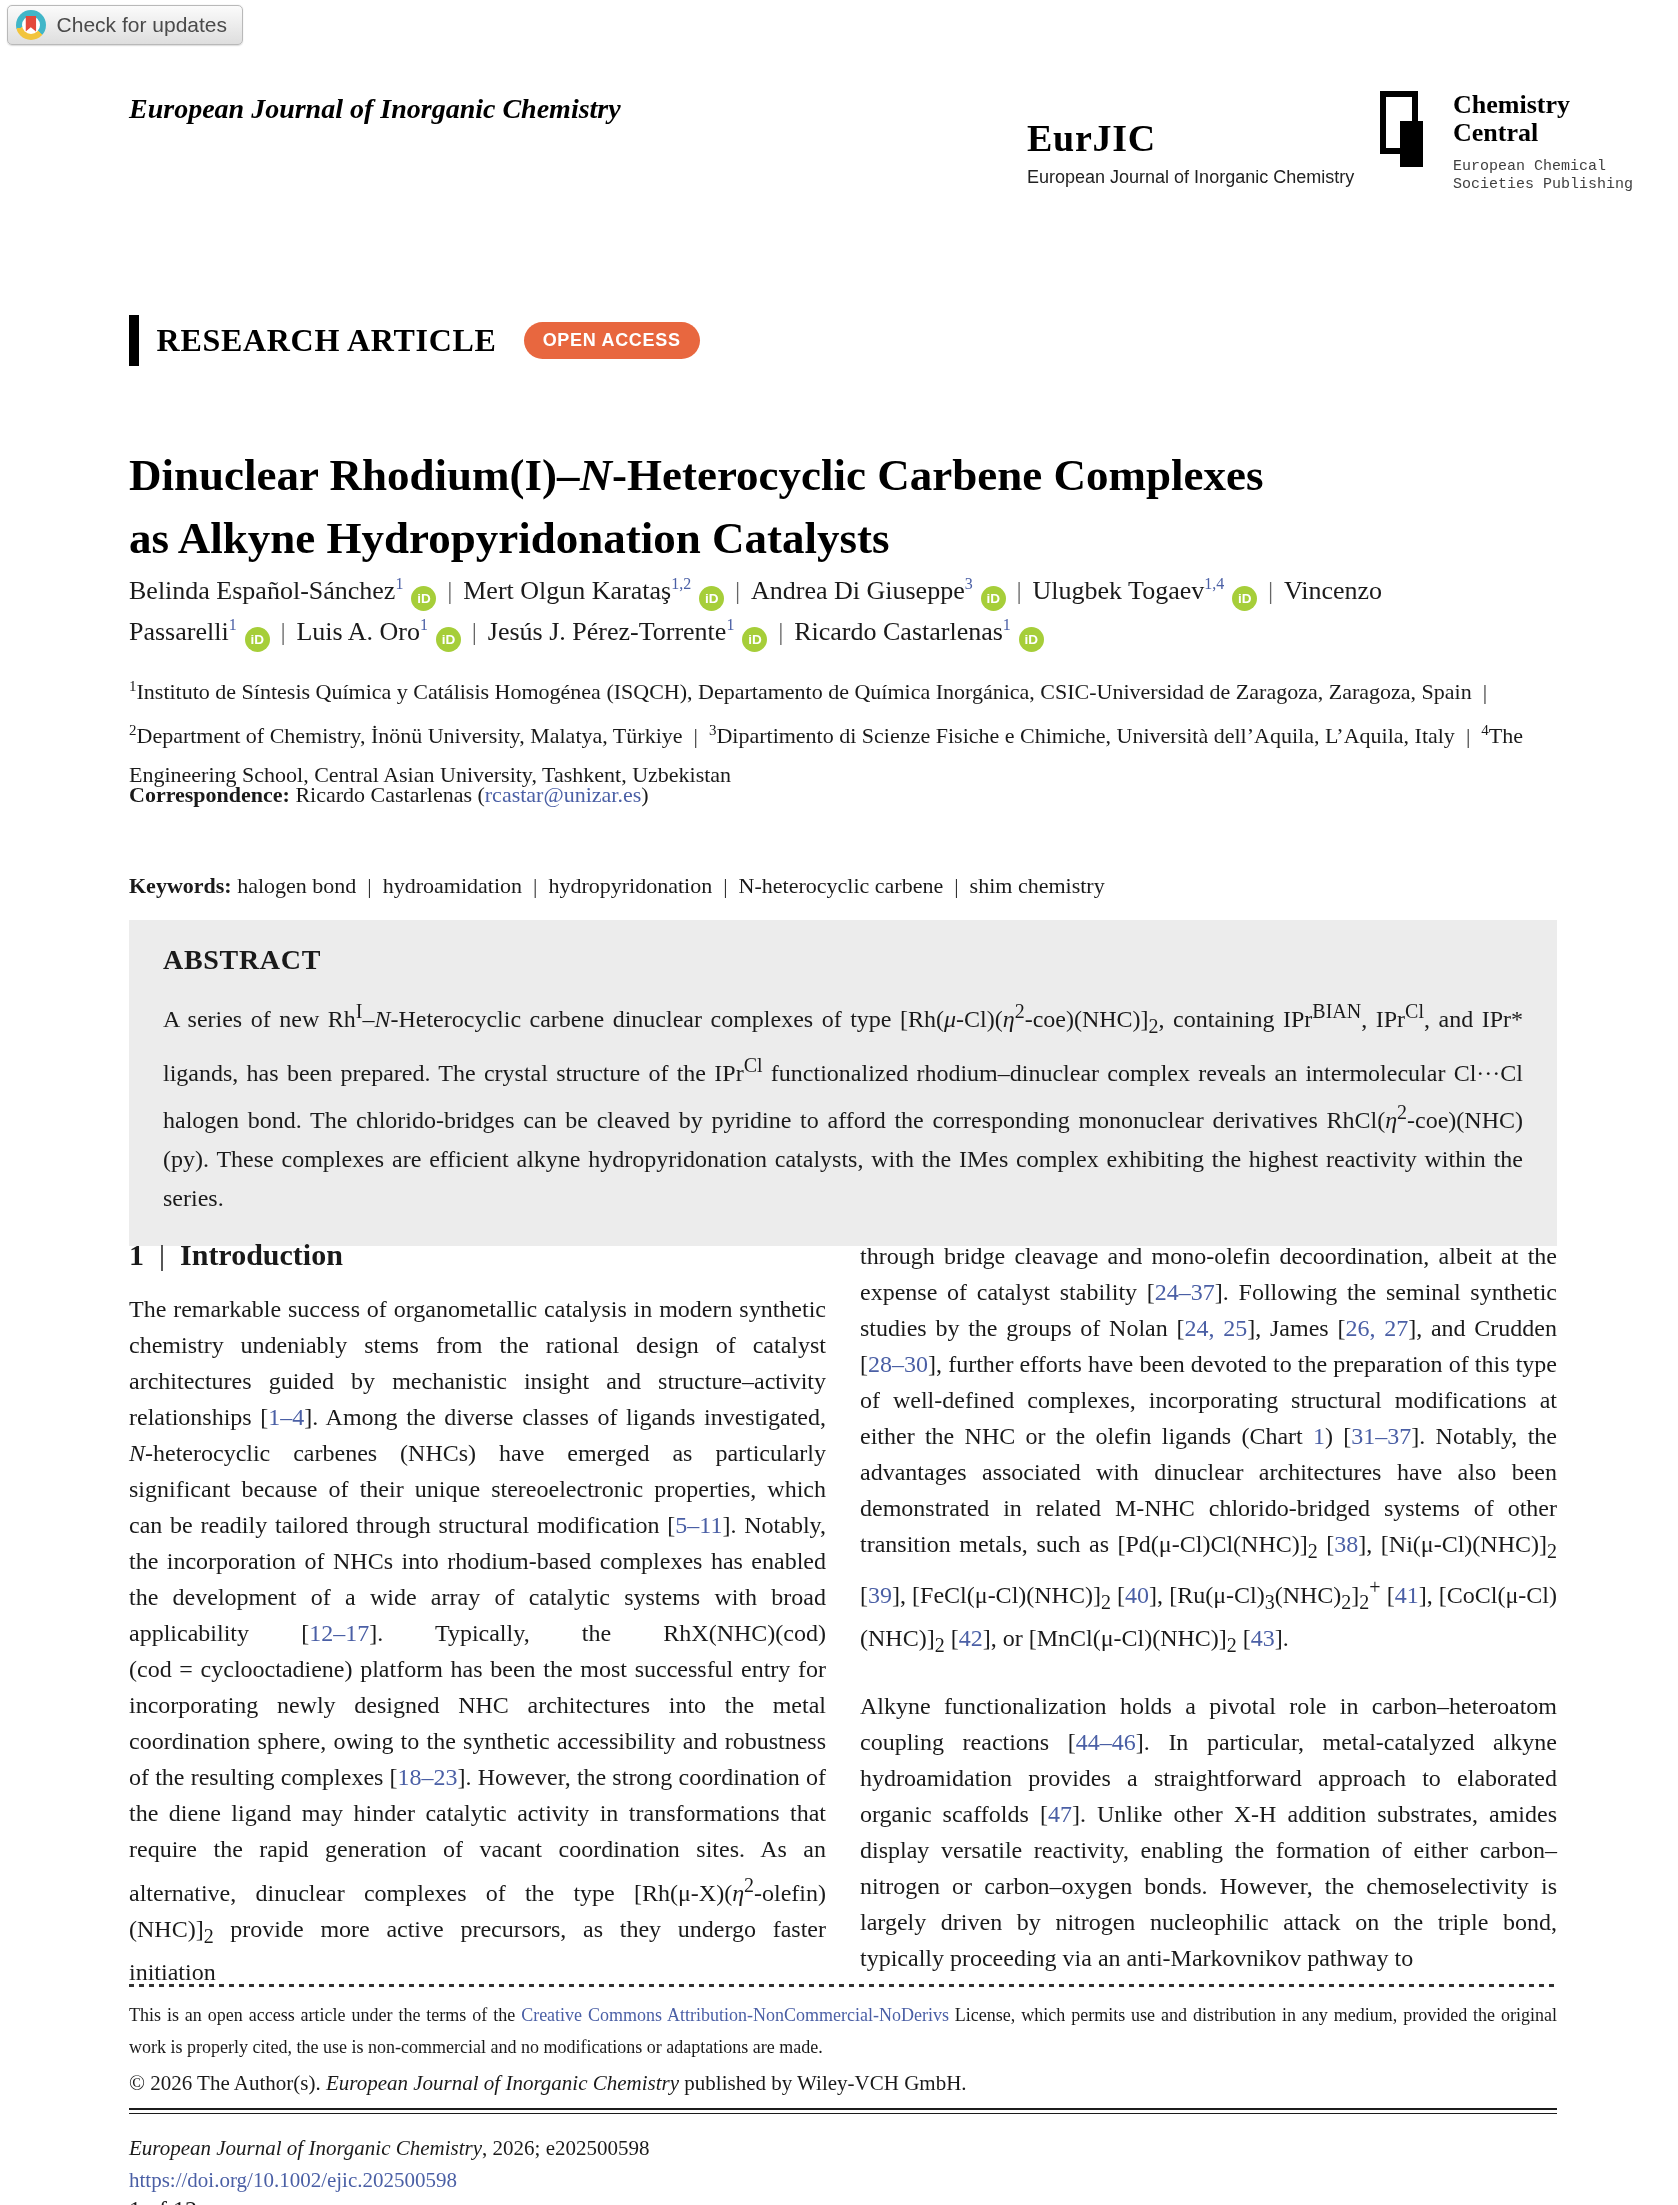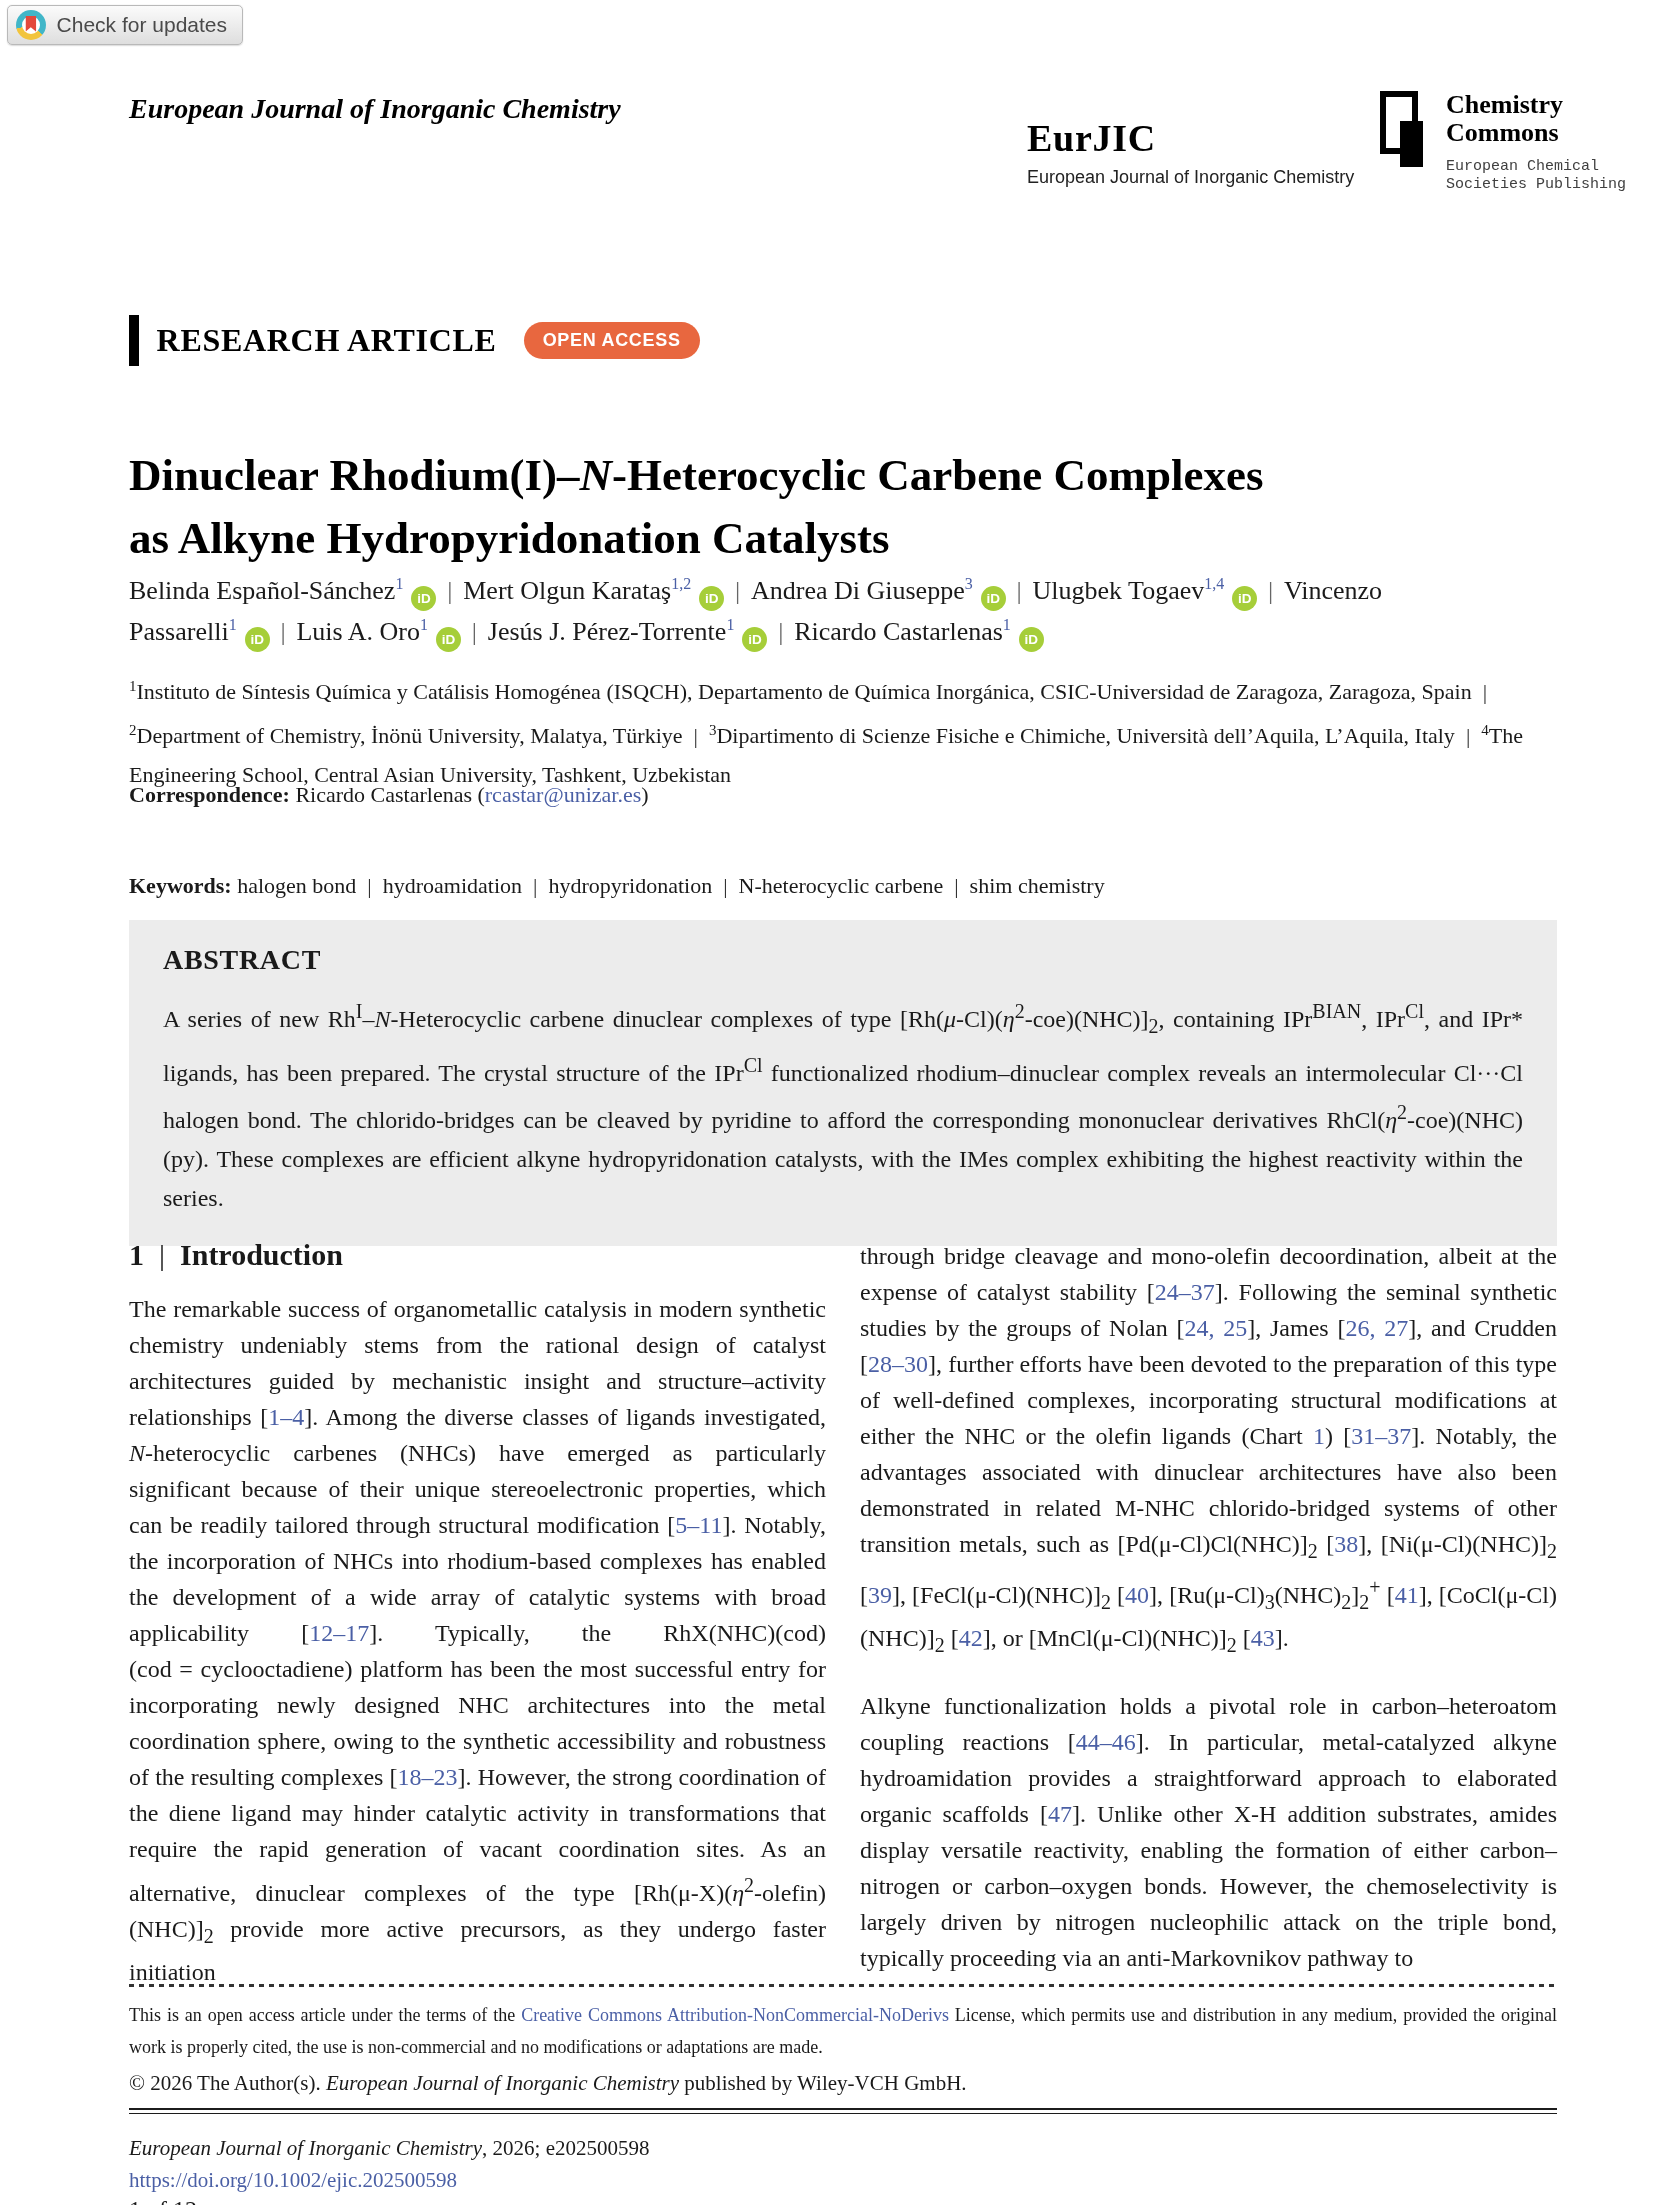--- a/index.html
+++ b/index.html
@@ -14,21 +14,21 @@
     background:conic-gradient(from 130deg,#F2C43D 0 35%,#41B6C8 35% 100%);
     display:flex;align-items:center;justify-content:center;position:relative;flex:0 0 auto;}
   .cm::before{content:"";width:18px;height:18px;border-radius:50%;background:#fff;}
   .cm::after{content:"";position:absolute;top:5.4px;left:50%;transform:translateX(-50%);
     width:10.8px;height:16px;background:#E3493C;clip-path:polygon(0 0,100% 0,100% 100%,50% 72%,0 100%);}
   
   .jname{position:absolute;left:129px;top:93px;font-size:28px;font-weight:bold;font-style:italic;color:#000;}
   .eurjic{position:absolute;left:1027px;top:116px;}
   .eurjic .wm{font-size:38px;font-weight:bold;letter-spacing:0.7px;color:#000;}
   .eurjic .sub{margin-top:6.8px;font-family:"Liberation Sans",sans-serif;font-size:18px;color:#222;}
-  .ce{position:absolute;left:1380px;top:91px;display:flex;gap:23px;}
+  .ce{position:absolute;left:1380px;top:91px;display:flex;gap:30px;}
   .ce-icon{position:relative;width:43px;height:76px;flex:0 0 auto;}
   .ce-icon .o{position:absolute;left:0;top:0;width:26px;height:51px;border:6px solid #000;background:#fff;}
   .ce-icon .f{position:absolute;left:20px;top:30px;width:23px;height:46px;background:#000;}
   .ce-name{font-size:26px;font-weight:bold;line-height:28px;color:#000;}
   .ce-sub{margin-top:11px;font-family:Liberation Mono, monospace;font-size:15px;line-height:18px;color:#404040;}
   
   .ra{position:absolute;left:129px;top:315px;display:flex;align-items:center;gap:17.6px;}
   .ra-bar{width:10px;height:51px;background:#000;}
   .ra-label{font-size:32px;font-weight:bold;letter-spacing:0.7px;color:#000;}
   .oa{background:var(--open_access_orange);color:#fff;font-family:"Liberation Sans",sans-serif;
@@ -90,21 +90,21 @@
   </div>
 
   <div class="ce">
     <div class="ce-icon">
         <div class="o"></div>
         <div class="f"></div>
       </div>
     <div>
       <div class="ce-name">
         <div>Chemistry</div>
-        <div>Commons</div>
+        <div>Central</div>
       </div>
       <div class="ce-sub">
         <div>European Chemical</div>
         <div>Societies Publishing</div>
       </div>
     </div>
   </div>
 
   <div class="ra">
     <div class="ra-bar"></div>

